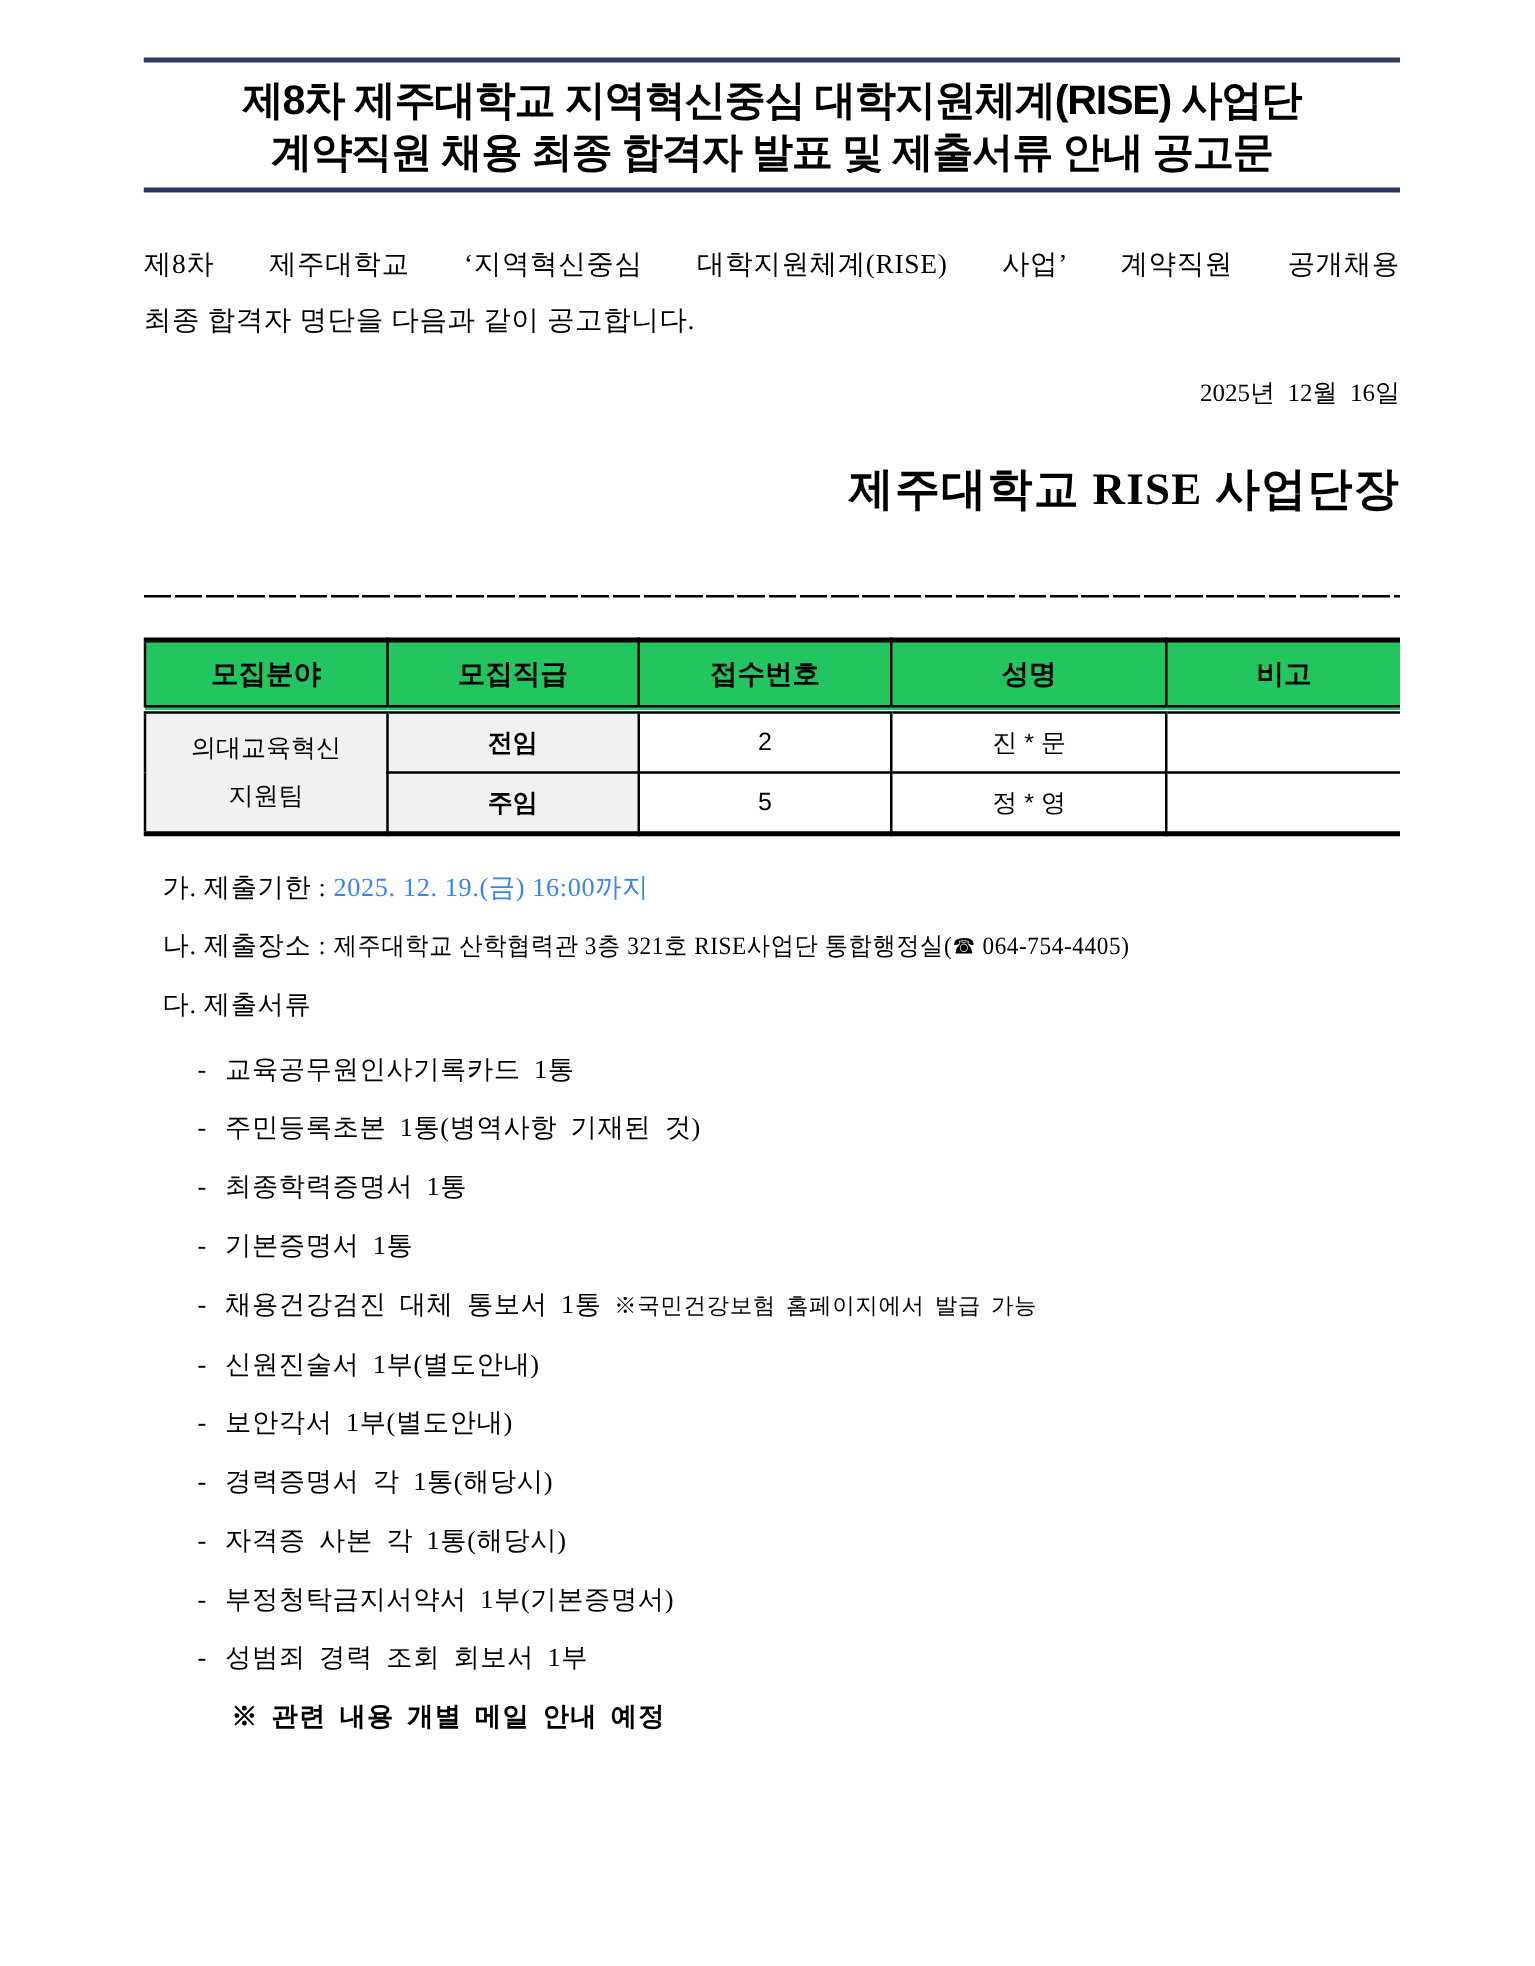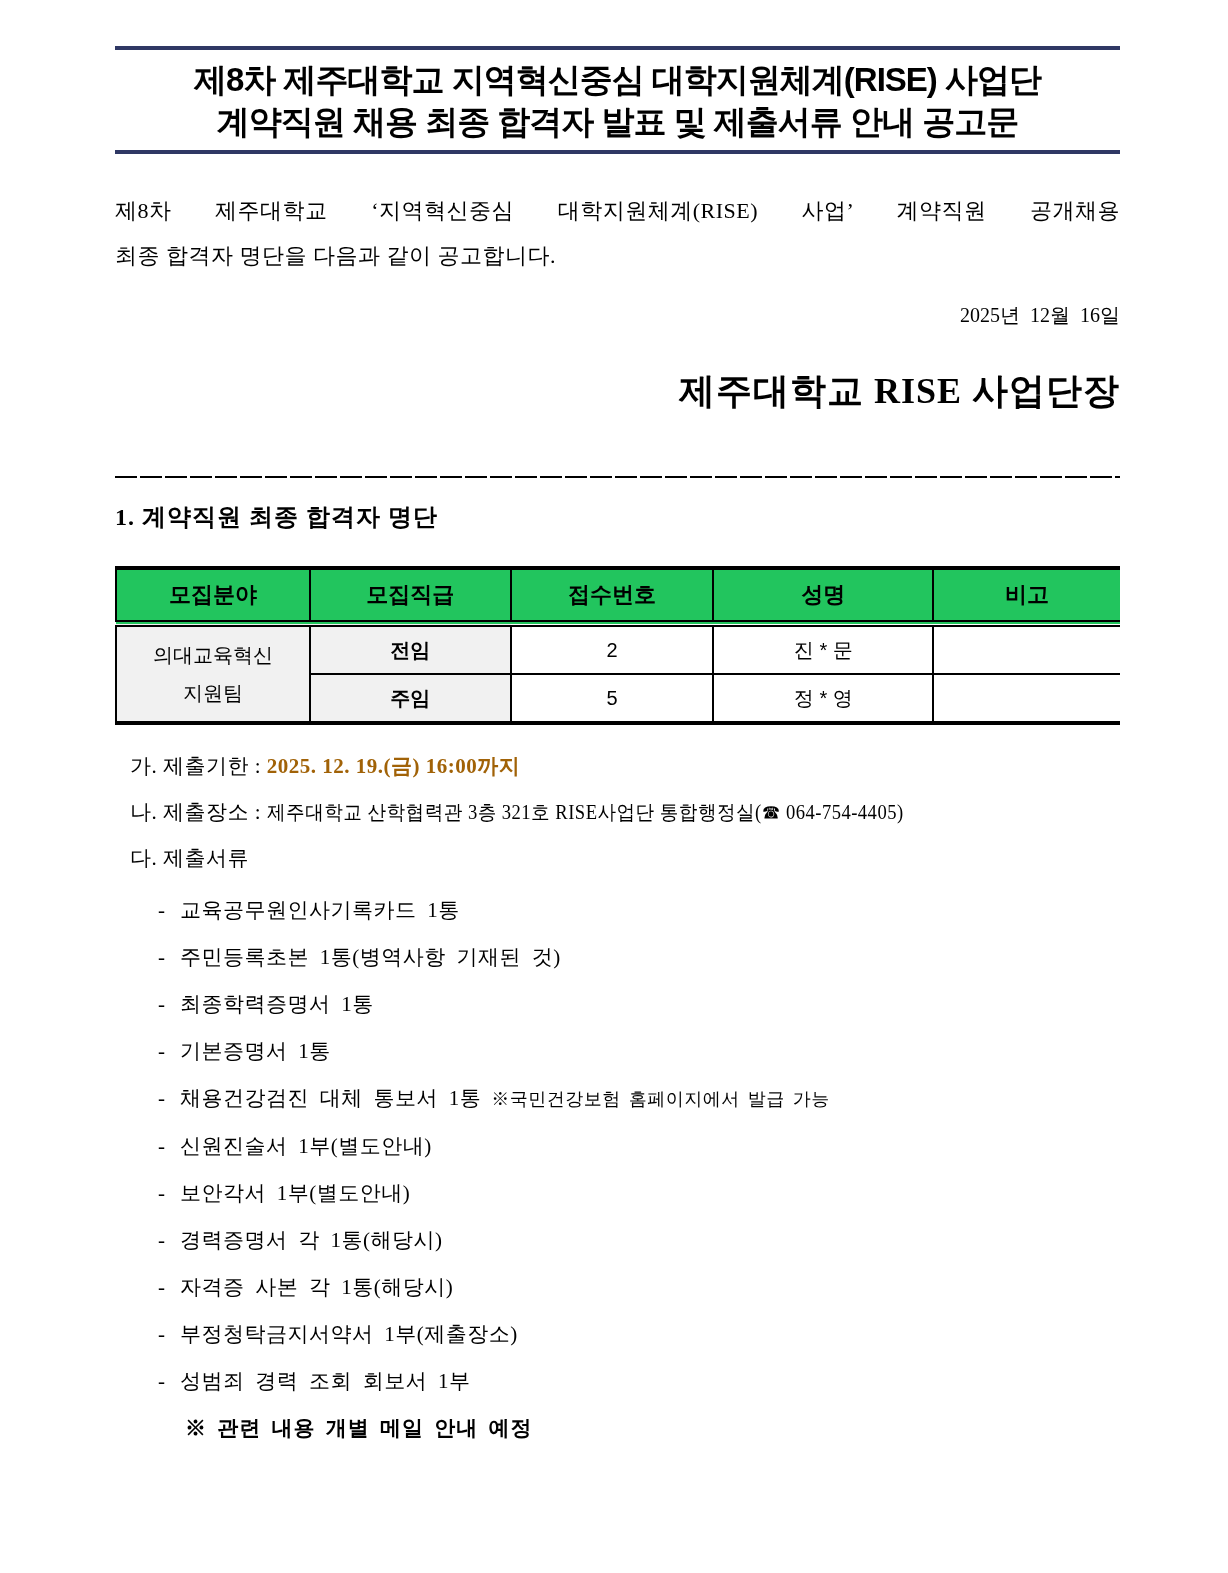--- a/index.html
+++ b/index.html
@@ -111,21 +111,21 @@
 
   .sub-item {
     font-size: 21px;
     line-height: 30px;
     padding-left: 15px;
     letter-spacing: 0.5px;
   }
   .item-ga { margin-top: 26px; }
   .item-na { margin-top: 16px; }
   .item-da { margin-top: 16px; }
-  .deadline-value { color: #a16207; font-weight: bold; font-family: "Liberation Serif", serif; }
+  .deadline-value { color: #3b82f6; font-weight: normal; font-family: "Liberation Serif", serif; }
   .place-value { display: inline-block; transform: scaleX(0.93); transform-origin: left center; white-space: nowrap; font-size: 20px; }
 
   ul.doc-list { list-style: none; margin: 22px 0 0 0; padding: 0 0 0 43px; }
   ul.doc-list li {
     font-size: 21px;
     line-height: 30px;
     margin-bottom: 17px;
     word-spacing: 5px;
     letter-spacing: 0.5px;
     white-space: nowrap;
@@ -161,21 +161,20 @@
     <span class="j-line">제8차 제주대학교 ‘지역혁신중심 대학지원체계(RISE) 사업’ 계약직원 공개채용</span>
     <span class="n-line">최종 합격자 명단을 다음과 같이 공고합니다.</span>
   </p>
 
   <div class="date-line">2025년  12월  16일</div>
 
   <div class="signature">제주대학교 RISE 사업단장</div>
 
   <div class="divider"></div>
 
-  <h2 class="sec-heading sec1">1. 계약직원 최종 합격자 명단</h2>
 
   <table class="pass-table">
     <colgroup>
       <col style="width:19.3%">
         <col style="width:20%">
         <col style="width:20.2%">
         <col style="width:21.9%">
         <col style="width:18.6%">
     </colgroup>
     <thead>
@@ -221,19 +220,19 @@
   <ul class="doc-list">
     <li><span class="dash">-</span><span>교육공무원인사기록카드 1통</span></li>
     <li><span class="dash">-</span><span>주민등록초본 1통(병역사항 기재된 것)</span></li>
     <li><span class="dash">-</span><span>최종학력증명서 1통</span></li>
     <li><span class="dash">-</span><span>기본증명서 1통</span></li>
     <li><span class="dash">-</span><span>채용건강검진 대체 통보서 1통</span><span class="inline-note">※국민건강보험 홈페이지에서 발급 가능</span></li>
     <li><span class="dash">-</span><span>신원진술서 1부(별도안내)</span></li>
     <li><span class="dash">-</span><span>보안각서 1부(별도안내)</span></li>
     <li><span class="dash">-</span><span>경력증명서 각 1통(해당시)</span></li>
     <li><span class="dash">-</span><span>자격증 사본 각 1통(해당시)</span></li>
-    <li><span class="dash">-</span><span>부정청탁금지서약서 1부(제출장소)</span></li>
+    <li><span class="dash">-</span><span>부정청탁금지서약서 1부(기본증명서)</span></li>
     <li><span class="dash">-</span><span>성범죄 경력 조회 회보서 1부</span></li>
   </ul>
 
   <div class="final-note">※ 관련 내용 개별 메일 안내 예정</div>
 
 </div>
 
 </body></html>

